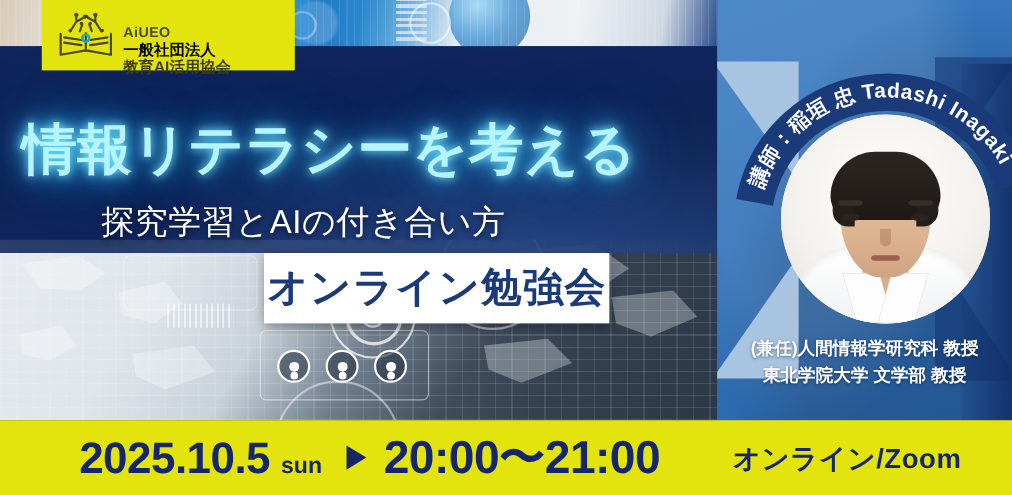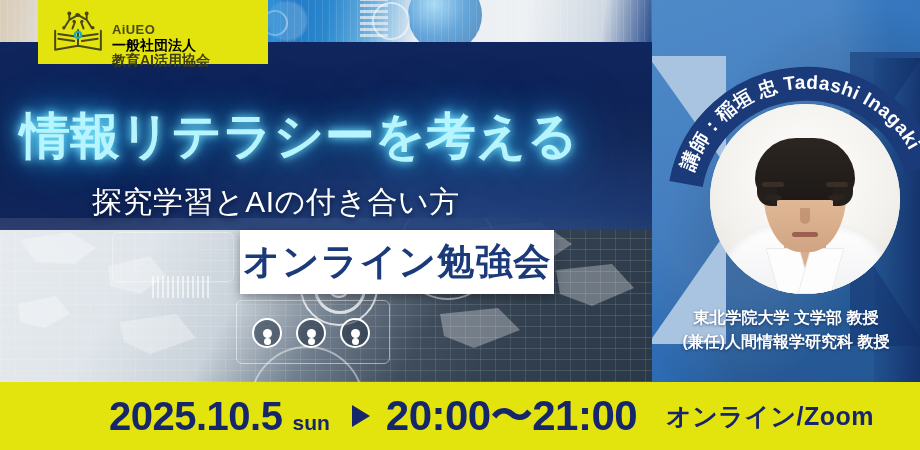--- a/index.html
+++ b/index.html
@@ -243,21 +243,21 @@
     position:absolute;left:0;top:306px;width:268px;text-align:center;color:#fff;
     font-size:16px;font-weight:700;line-height:1.5;text-shadow:0 1px 3px rgba(0,20,60,.55);
   }
 
   
   .bottom-bar{
     position:absolute;left:0;bottom:0;width:920px;height:68px;background:#e3e30d;
     display:flex;align-items:center;
   }
   .dt{
-    display:flex;align-items:baseline;gap:10px;margin-left:109px;color:#16266b;
+    display:flex;align-items:baseline;gap:10px;margin-left:72px;color:#16266b;
   }
   .dt .date{font-size:40px;font-weight:900;letter-spacing:-.5px;}
   .dt .dow{font-size:21px;font-weight:800;}
   .dt .play{
     width:0;height:0;border-left:18px solid #16266b;
     border-top:11px solid transparent;border-bottom:11px solid transparent;
     margin:0 6px 0 12px;align-self:center;
   }
   .dt .time{font-size:42px;font-weight:700;letter-spacing:-.5px;}
   .venue{
@@ -353,22 +353,22 @@
           <path id="arcBand" d="M6,118 A122,122 0 0 1 242,102"></path>
         </defs>
         <use href="#arcBand" stroke="#1b3a7a" stroke-width="34" fill="none"></use>
         <text class="ribbon-text">
           <textPath href="#arcPath" startOffset="4%">講師：稲垣 忠  Tadashi Inagaki</textPath>
         </text>
       </svg>
     </div>
 
     <div class="affil">
+      <div>(兼任)人間情報学研究科 教授</div>
       <div>東北学院大学 文学部 教授</div>
-      <div>(兼任)人間情報学研究科 教授</div>
     </div>
   </div>
 
   <div class="logo-block">
     <svg class="logo-mark" viewBox="0 0 132 110">
       <g fill="none" stroke="#4a4714" stroke-width="5" stroke-linecap="round" stroke-linejoin="round">
         <path d="M8,52 L8,100 L66,90 L124,100 L124,52"></path>
         <path d="M66,90 L66,50"></path>
         <path d="M16,60 L56,66 M16,72 L56,78 M116,60 L76,66 M116,72 L76,78"></path>
         <path d="M30,46 L44,24 M44,24 L44,10 M44,24 L62,14 M52,46 L58,30"></path>

